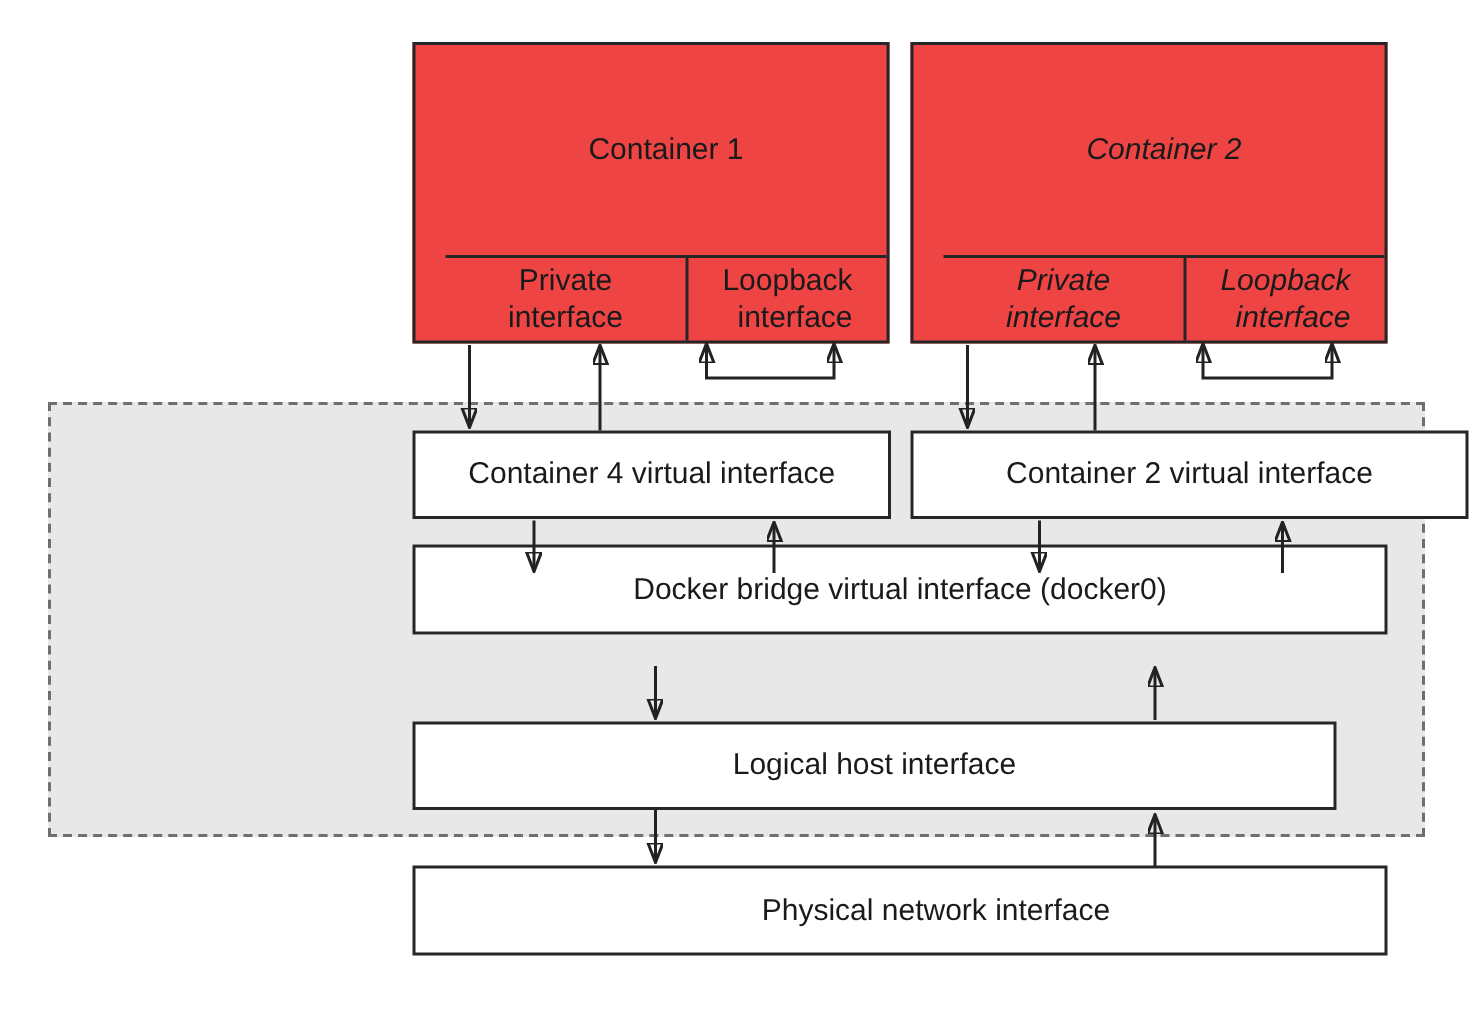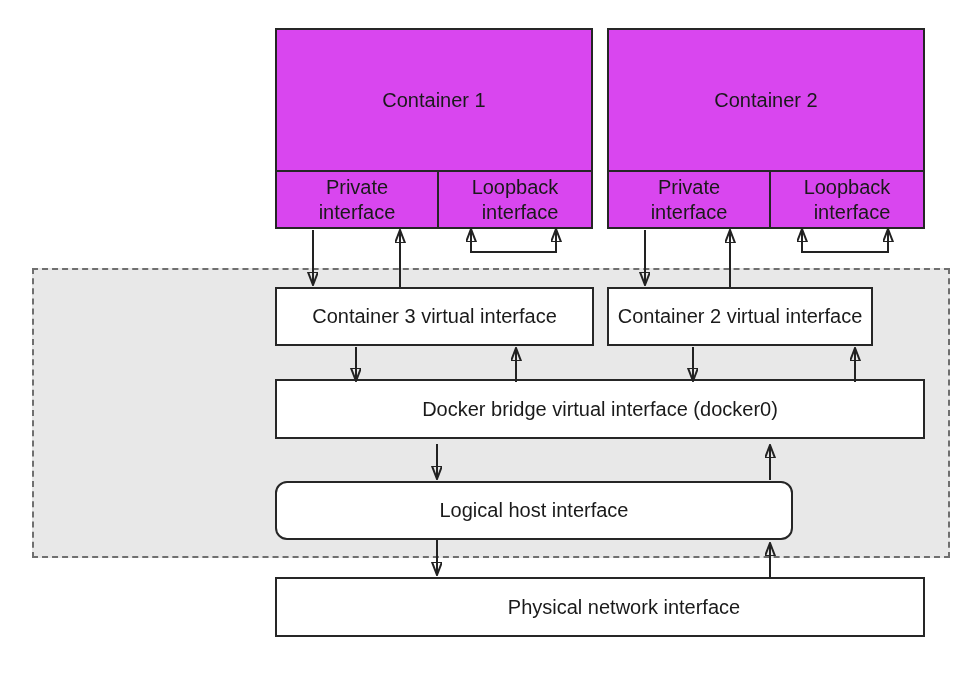--- a/index.html
+++ b/index.html
@@ -31,29 +31,30 @@
     line-height: 1.42;
     white-space: pre-line;
     z-index: 1;
   }
 
   
   .cbox {
     position: absolute;
     width: 318px; height: 201px;
     top: 28px;
-    background: #d946ef;
+    background: #ef4444;
     border: 2px solid #262626;
     box-sizing: border-box;
     display: flex;
     flex-direction: column;
     z-index: 1;
+    padding-left: 20px;
   }
   .cbox.c1 { left: 275px; }
-  .cbox.c2 { left: 607px; }
+  .cbox.c2 { left: 607px; font-style: italic; }
   .ctitle {
     flex: 1;
     display: flex;
     align-items: center;
     justify-content: center;
     border-bottom: 2px solid #262626;
     font-size: 20px;
   }
   .irow { height: 55px; display: flex; border-radius: 22px; }
   .icell {
@@ -76,23 +77,23 @@
     border: 2px solid #262626;
     box-sizing: border-box;
     display: flex;
     align-items: center;
     justify-content: center;
     text-align: center;
     font-size: 20px;
     z-index: 1;
   }
   .n-c1virt  { left: 275px; top: 287px; width: 319px; height: 59px; }
-  .n-c2virt  { left: 607px; top: 287px; width: 266px; height: 59px; }
-  .n-bridge  { left: 275px; top: 379px; width: 650px; height: 60px; }
-  .n-logical { left: 275px; top: 481px; width: 518px; height: 59px; border-radius: 12px; }
+  .n-c2virt  { left: 607px; top: 287px; width: 372px; height: 59px; }
+  .n-bridge  { left: 275px; top: 363px; width: 650px; height: 60px; }
+  .n-logical { left: 275px; top: 481px; width: 616px; height: 59px; }
   .n-phys    { left: 275px; top: 577px; width: 650px; height: 60px; padding-left: 48px; }
 
   
   .overlay {
     position: absolute;
     left: 0; top: 0;
     width: 980px; height: 673px;
     z-index: 2;
     pointer-events: none;
   }
@@ -122,21 +123,21 @@
   <div class="cbox c2">
     <div class="ctitle">Container 2</div>
     <div class="irow">
       <div class="icell">Private
 interface</div>
       <div class="icell last">Loopback
 interface</div>
     </div>
   </div>
 
-  <div class="node n-c1virt">Container 3 virtual interface</div>
+  <div class="node n-c1virt">Container 4 virtual interface</div>
   <div class="node n-c2virt">Container 2 virtual interface</div>
   <div class="node n-bridge">Docker bridge virtual interface (docker0)</div>
   <div class="node n-logical">Logical host interface</div>
   <div class="node n-phys">Physical network interface</div>
 
   <svg class="overlay" viewBox="0 0 980 673" xmlns="http://www.w3.org/2000/svg">
     <defs>
       <marker id="ah" markerUnits="userSpaceOnUse" markerWidth="14" markerHeight="12" refX="12" refY="5" orient="auto-start-reverse">
         <path d="M0,0 L13,5 L0,10 Z" fill="#222222" stroke="none"></path>
       </marker>

